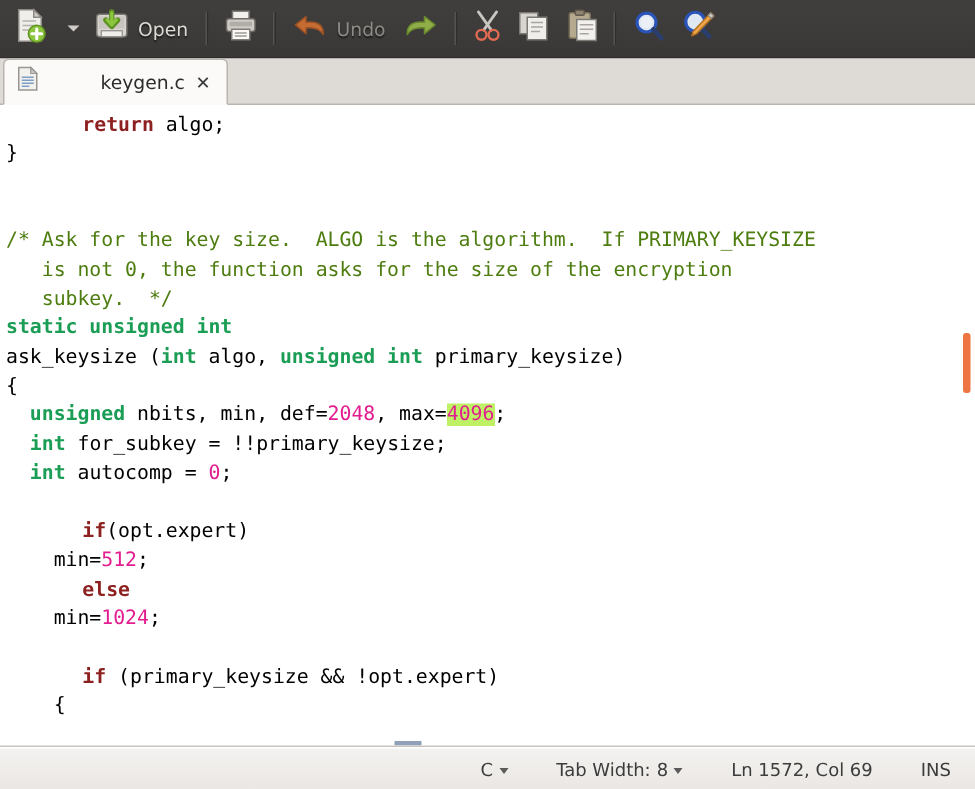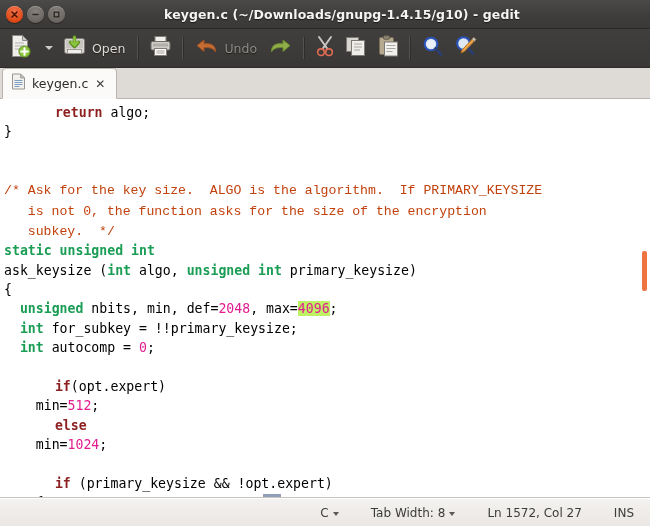--- a/index.html
+++ b/index.html
@@ -123,20 +123,21 @@
     border: 1px solid #b9b4ae;
     border-bottom: 1px solid #fbfaf9;
     border-radius: 4px 4px 0 0;
     margin-left: 2px;
     position: relative;
     top: 1px;
   }
   .tab-title {
     font-size: 12.5px;
     color: #2b2b2b;
+    margin-left: 35px;
   }
   .tab-close {
     font-size: 12px;
     font-weight: bold;
     color: #3a3a3a;
     line-height: 1;
     padding: 0 1px;
   }
 
   
@@ -152,21 +153,21 @@
     font-size: 13.2px;
     line-height: 19.35px;
     color: #000000;
     white-space: pre;
     padding: 4px 0 0 4px;
     position: absolute;
     top: 0; left: 0; right: 0;
   }
   .kw   { color: #8d2120; font-weight: bold; margin-left: 35px; }      
   .type { color: #1a9d54; font-weight: bold; }      
-  .cmt  { color: #c2410c; font-family: Liberation Mono, monospace; }                          
+  .cmt  { color: #4d7c0f; }                          
   .num  { color: #e21d8f; }                          
   .hl   { background: #bef264; }                     
 
   .vscroll-track {
     position: absolute;
     top: 0; right: 0;
     width: 13px;
     height: 100%;
     background: transparent;
   }
@@ -217,42 +218,20 @@
     border-top: 4px solid #5a5a5a;
     position: relative;
     top: 1px;
   }
 </style>
 </head>
 <body>
 
 <div class="window">
 
-  <div class="titlebar">
-    <div class="wbuttons">
-      <div class="wbtn close">
-        <svg width="9" height="9" viewBox="0 0 9 9">
-            <path d="M2 2 L7 7 M7 2 L2 7" stroke="#4a1403" stroke-width="1.6" stroke-linecap="round" fill="none"></path>
-          </svg>
-      </div>
-      <div class="wbtn min">
-        <svg width="9" height="9" viewBox="0 0 9 9">
-            <path d="M2 4.5 L7 4.5" stroke="#2f2c29" stroke-width="1.6" stroke-linecap="round" fill="none"></path>
-          </svg>
-      </div>
-      <div class="wbtn max">
-        <svg width="9" height="9" viewBox="0 0 9 9">
-            <rect x="2.2" y="2.2" width="4.6" height="4.6" stroke="#2f2c29" stroke-width="1.4" fill="none"></rect>
-          </svg>
-      </div>
-    </div>
-    <div class="titletext">
-      <span class="titletext-inner">keygen.c (~/Downloads/gnupg-1.4.15/g10) - gedit</span>
-    </div>
-  </div>
 
   <div class="toolbar">
 
     <div class="tbitem">
       <span>
         <svg width="23" height="24" viewBox="0 0 23 24">
           <path d="M3.5 1.5 h10 l5 5 v16 h-15 z" fill="#f0eeeb" stroke="#8d8a85" stroke-width="1"></path>
           <path d="M13.5 1.5 v5 h5 z" fill="#cfccc7" stroke="#8d8a85" stroke-width="1"></path>
           <g stroke="#b5b2ad" stroke-width="1">
               <path d="M6 9 h9 M6 12 h9 M6 15 h6"></path>
@@ -408,20 +387,20 @@
     <div class="sb-item">
       <span>C</span>
       <span class="sb-caret"></span>
     </div>
     <div class="sb-item">
       <span>Tab Width:</span>
       <span>8</span>
       <span class="sb-caret"></span>
     </div>
     <div class="sb-item">
-      <span>Ln 1572, Col 27</span>
+      <span>Ln 1572, Col 69</span>
     </div>
     <div class="sb-item">
       <span>INS</span>
     </div>
   </div>
 
 </div>
 
 </body></html>

